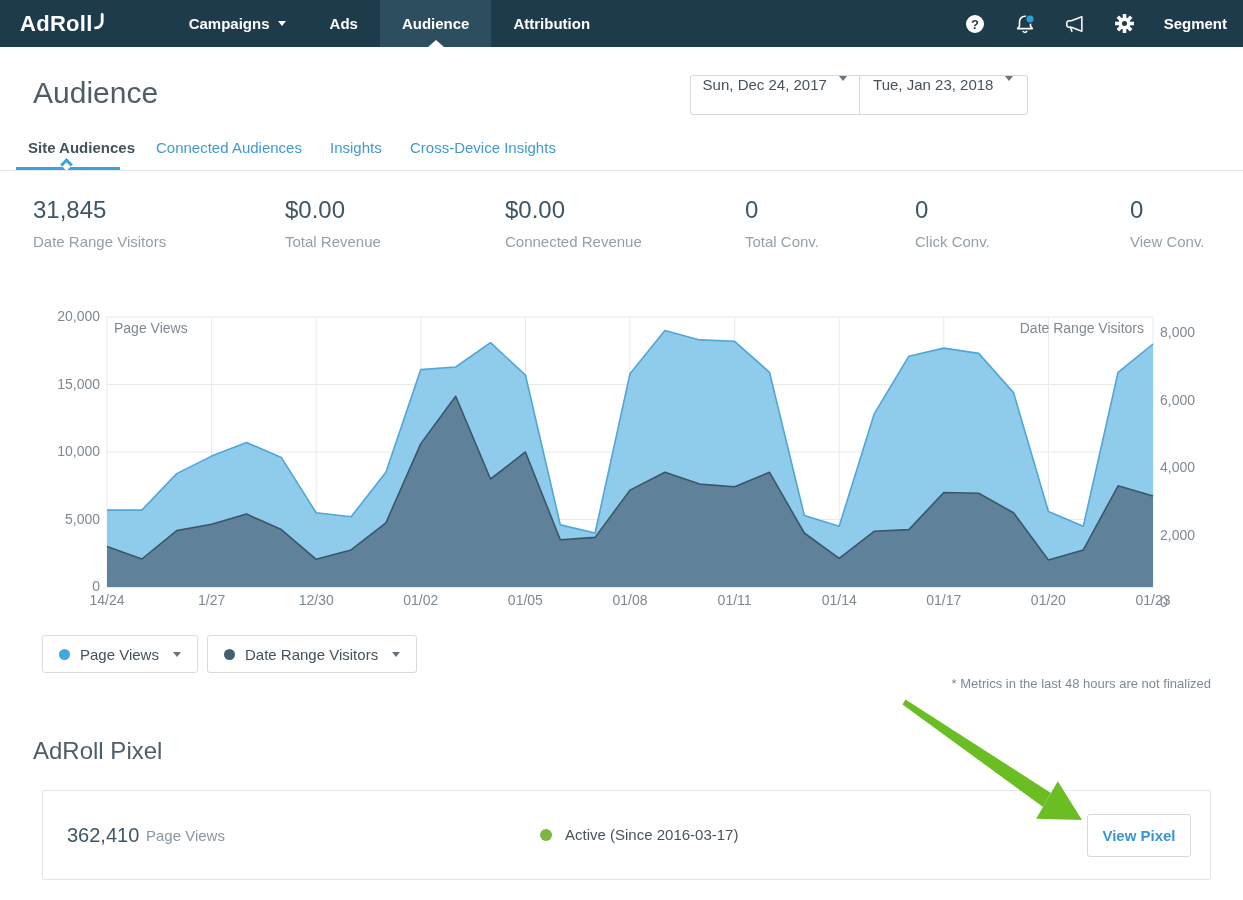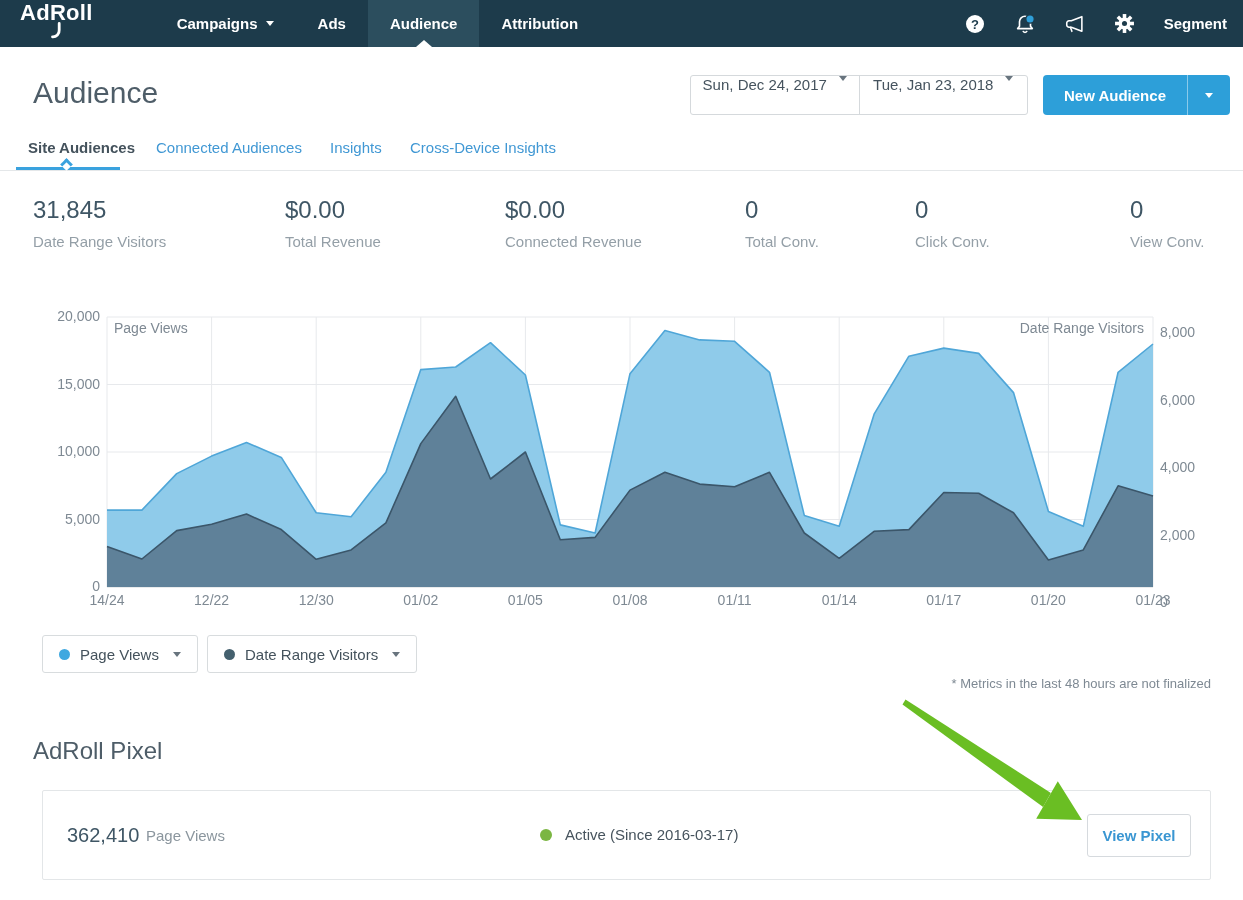--- a/index.html
+++ b/index.html
@@ -1,21 +1,21 @@
 <!DOCTYPE html>
 <html><head>
 <meta charset="utf-8">
 <style>
   * { margin:0; padding:0; box-sizing:border-box; }
   body { background:#ffffff; font-family:"Liberation Sans", sans-serif; }
   .page { position:relative; width:1243px; height:900px; background:#fff; overflow:hidden; }
 
   
   .topnav { position:absolute; top:0; left:0; width:100%; height:47px; background:#1d3b4b; display:flex; align-items:stretch; z-index:10; }
-  .logo { display:flex; align-items:center; margin-left:20px; color:#fff; font-size:22px; font-weight:bold; letter-spacing:.3px; cursor:pointer;flex-direction:column; }
+  .logo { display:flex; align-items:center; margin-left:20px; color:#fff; font-size:22px; font-weight:bold; letter-spacing:.3px; cursor:pointer; }
   .logo svg { margin-left:1px; margin-top:-4px; }
   .nav-items { display:flex; margin-left:62px; }
   .nav-item { position:relative; display:flex; align-items:center; padding:0 22px; color:#fff; font-size:15px; font-weight:bold; cursor:pointer; }
   .nav-item.active { background:#2c4e5e; }
   .active-notch { position:absolute; bottom:0; left:50%; margin-left:-8px; width:0; height:0;
                   border-left:8px solid transparent; border-right:8px solid transparent; border-bottom:7px solid #fff; }
   .tri-down-white { display:inline-block; width:0; height:0; border-left:4px solid transparent; border-right:4px solid transparent; border-top:5px solid #fff; margin-left:8px; }
   .tri-down-gray  { display:inline-block; width:0; height:0; border-left:4px solid transparent; border-right:4px solid transparent; border-top:5px solid #68747e; }
   .nav-right { margin-left:auto; display:flex; align-items:center; gap:28px; padding-right:16px; }
   .nav-icon { width:22px; height:22px; display:flex; align-items:center; justify-content:center; cursor:pointer; }
@@ -149,26 +149,20 @@
     <div class="date-cell first">
       <span>Sun, Dec 24, 2017</span>
       <span class="tri-down-gray"></span>
     </div>
     <div class="date-cell">
       <span>Tue, Jan 23, 2018</span>
       <span class="tri-down-gray"></span>
     </div>
   </div>
 
-  <div class="new-audience">
-    <div class="na-main">New Audience</div>
-    <div class="na-caret">
-      <span class="tri-down-white" style="margin-left:0"></span>
-    </div>
-  </div>
 
   <div class="tabs">
     <span class="tab active" style="left:28px">Site Audiences</span>
     <span class="tab" style="left:156px">Connected Audiences</span>
     <span class="tab" style="left:330px">Insights</span>
     <span class="tab" style="left:410px">Cross-Device Insights</span>
     <span class="tab-underline"></span>
     <span class="tab-notch"></span>
   </div>
 
@@ -232,21 +226,21 @@
         <polygon points="0,270 0.0,193.1 34.9,193.1 69.7,156.6 104.6,139.1 139.5,125.5 174.3,140.4 209.2,195.8 244.1,199.8 278.9,155.3 313.8,52.6 348.7,50.0 383.5,25.7 418.4,58.0 453.3,207.9 488.1,216.0 523.0,56.7 557.9,13.5 592.7,22.9 627.6,24.3 662.5,55.3 697.3,198.4 732.2,209.3 767.1,97.2 801.9,39.2 836.8,31.1 871.7,36.4 906.5,75.6 941.4,194.4 976.3,209.3 1011.1,55.3 1046.0,27.0 1046,270" fill="#8fcbea"></polygon>
         <polyline points="0.0,193.1 34.9,193.1 69.7,156.6 104.6,139.1 139.5,125.5 174.3,140.4 209.2,195.8 244.1,199.8 278.9,155.3 313.8,52.6 348.7,50.0 383.5,25.7 418.4,58.0 453.3,207.9 488.1,216.0 523.0,56.7 557.9,13.5 592.7,22.9 627.6,24.3 662.5,55.3 697.3,198.4 732.2,209.3 767.1,97.2 801.9,39.2 836.8,31.1 871.7,36.4 906.5,75.6 941.4,194.4 976.3,209.3 1011.1,55.3 1046.0,27.0" fill="none" stroke="#4fa6d8" stroke-width="1.6" stroke-linejoin="round"></polyline>
         <polygon points="0,270 0.0,229.5 34.9,242.0 69.7,213.6 104.6,207.2 139.5,197.1 174.3,212.6 209.2,242.3 244.1,232.9 278.9,205.9 313.8,126.6 348.7,79.3 383.5,162.0 418.4,135.0 453.3,222.8 488.1,220.4 523.0,173.1 557.9,155.3 592.7,167.1 627.6,169.8 662.5,155.3 697.3,216.0 732.2,241.3 767.1,214.3 801.9,212.6 836.8,175.5 871.7,176.2 906.5,195.8 941.4,243.0 976.3,232.9 1011.1,168.8 1046.0,178.9 1046,270" fill="#5f8199"></polygon>
         <polyline points="0.0,229.5 34.9,242.0 69.7,213.6 104.6,207.2 139.5,197.1 174.3,212.6 209.2,242.3 244.1,232.9 278.9,205.9 313.8,126.6 348.7,79.3 383.5,162.0 418.4,135.0 453.3,222.8 488.1,220.4 523.0,173.1 557.9,155.3 592.7,167.1 627.6,169.8 662.5,155.3 697.3,216.0 732.2,241.3 767.1,214.3 801.9,212.6 836.8,175.5 871.7,176.2 906.5,195.8 941.4,243.0 976.3,232.9 1011.1,168.8 1046.0,178.9" fill="none" stroke="#3b566a" stroke-width="1.6" stroke-linejoin="round"></polyline>
       </svg>
     <span class="series-label left">Page Views</span>
     <span class="series-label right">Date Range Visitors</span>
   </div>
   <div class="x-ticks" id="x-ticks">
       <div class="xtick" style="left: 0px;">14/24</div>
-      <div class="xtick" style="left: 104.6px;">12/22</div>
+      <div class="xtick" style="left: 104.6px;">1/27</div>
       <div class="xtick" style="left: 209.2px;">12/30</div>
       <div class="xtick" style="left: 313.8px;">01/02</div>
       <div class="xtick" style="left: 418.4px;">01/05</div>
       <div class="xtick" style="left: 523px;">01/08</div>
       <div class="xtick" style="left: 627.6px;">01/11</div>
       <div class="xtick" style="left: 732.2px;">01/14</div>
       <div class="xtick" style="left: 836.8px;">01/17</div>
       <div class="xtick" style="left: 941.4px;">01/20</div>
       <div class="xtick" style="left: 1046px;">01/23</div>
     </div>

